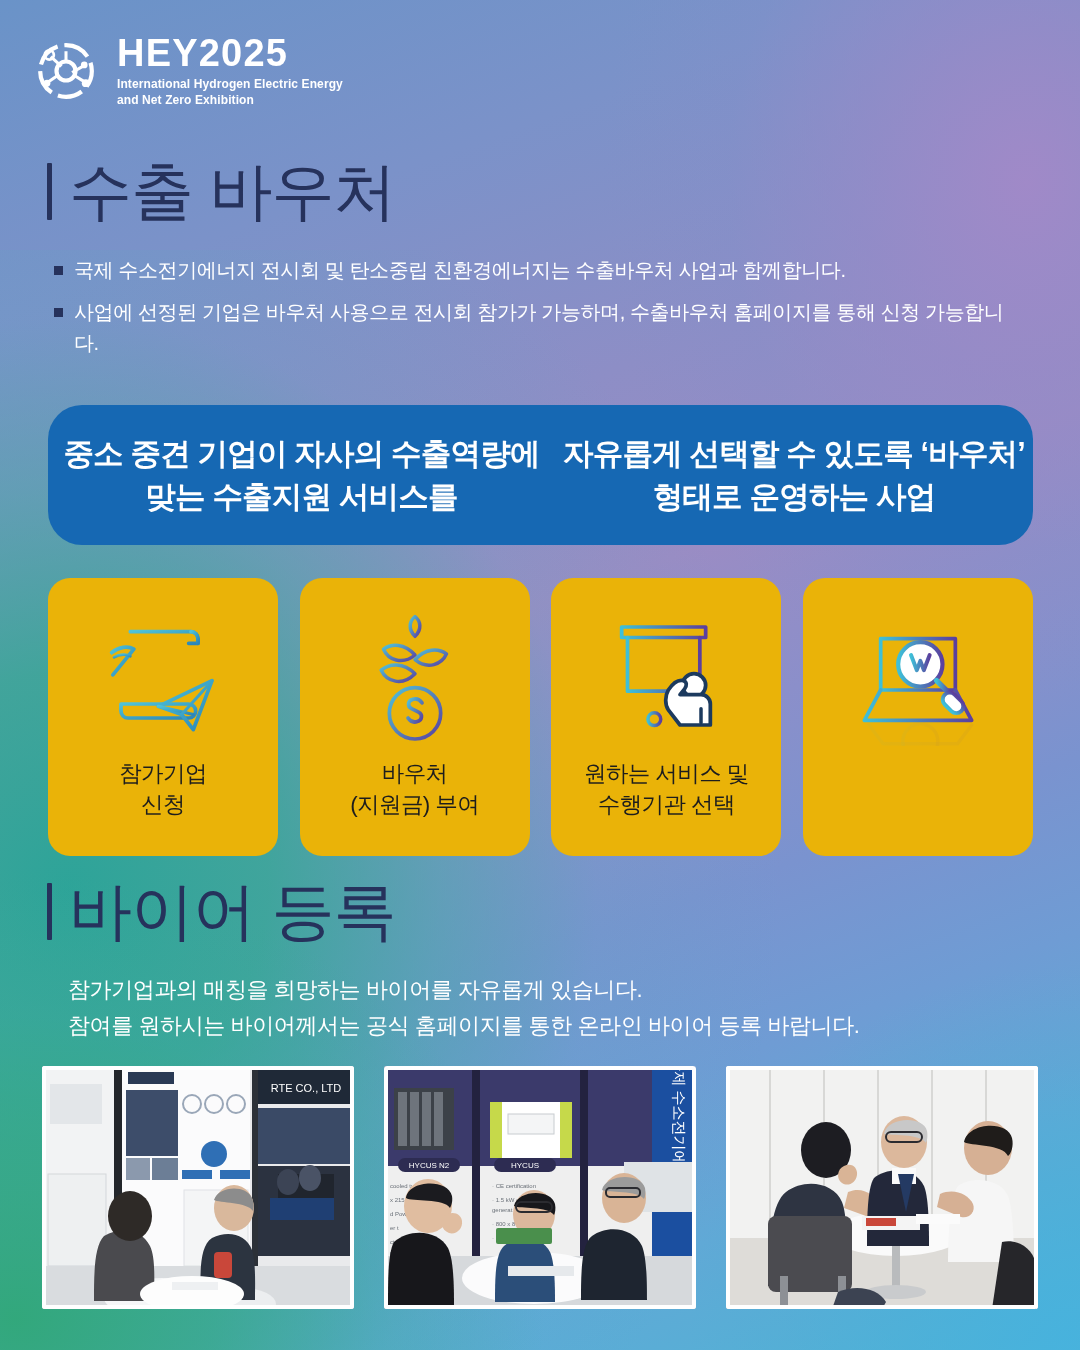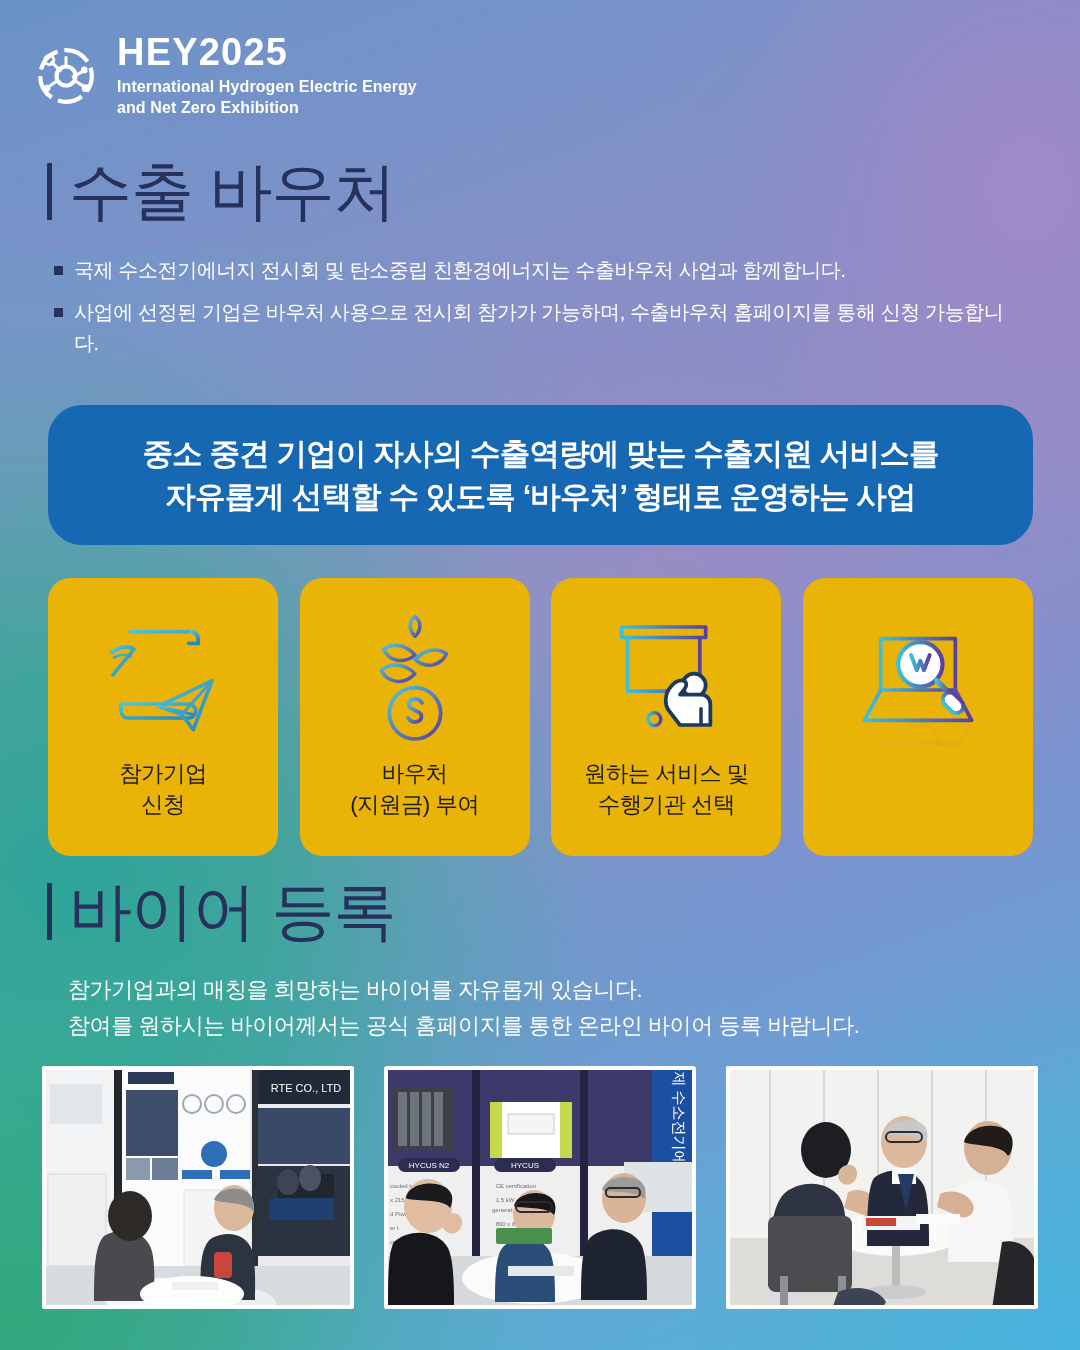--- a/index.html
+++ b/index.html
@@ -42,40 +42,40 @@
         rgba(70,178,222,.85) 0%, rgba(72,176,218,.50) 38%,
         rgba(75,172,214,.18) 66%, rgba(80,170,210,0) 90%);
   }
   .page{ position:relative; width:1080px; height:1019px; z-index:3; }
 
   
   .logo-wrap{ position:absolute; left:28px; top:33px; display:flex; align-items:center; gap:13px; }
   .logo-mark{ width:76px; height:76px; flex:none; }
   .logo-text{ display:flex; flex-direction:column; justify-content:center; }
   .logo-title{ color:#fff; font-size:38px; font-weight:700; letter-spacing:1.2px; line-height:1; }
-  .logo-sub{ color:#fff; font-size:16px; font-weight:700; line-height:1.32; margin-top:5px; letter-spacing:.1px; }
+  .logo-sub{ color:#fff; font-size:12px; font-weight:700; line-height:1.32; margin-top:5px; letter-spacing:.1px; }
 
   
   .sec-head{ position:absolute; display:flex; align-items:center; }
   .sec-bar{ width:5px; height:57px; background:#26325c; border-radius:1px; margin-right:17px; }
   .sec-title{ color:#26325c; font-size:63px; font-weight:400; line-height:1; letter-spacing:-1px; }
   #head-voucher{ left:47px; top:160px; }
   #head-buyer{ left:47px; top:880px; }
 
   
   .bullets{ position:absolute; left:50px; top:255px; width:960px; }
   .bullet{ display:flex; align-items:flex-start; margin-bottom:12px; }
   .bullet-mark{ width:9px; height:9px; background:#26325c; margin:11px 11px 0 4px; flex:none; }
   .bullet-txt{ color:#fff; font-size:20px; line-height:1.52; font-weight:400; letter-spacing:-.4px; }
 
   
   .hl-box{
     position:absolute; left:48px; top:405px; width:985px; height:140px;
     background:#1668b3; border-radius:34px;
-    display:flex; flex-direction:column; align-items:center; justify-content:center;
+    display:flex; flex-direction:row; align-items:center; justify-content:center;
   }
   .hl-line{ color:#fff; font-size:30.5px; font-weight:700; line-height:1.42; letter-spacing:-.8px; text-align:center; }
 
   
   .cards{ position:absolute; left:48px; top:578px; width:985px; display:flex; justify-content:space-between; }
   .card{
     width:230px; height:278px; background:#eab308; border-radius:22px;
     display:flex; flex-direction:column; align-items:center;
     padding-top:28px;
   }

